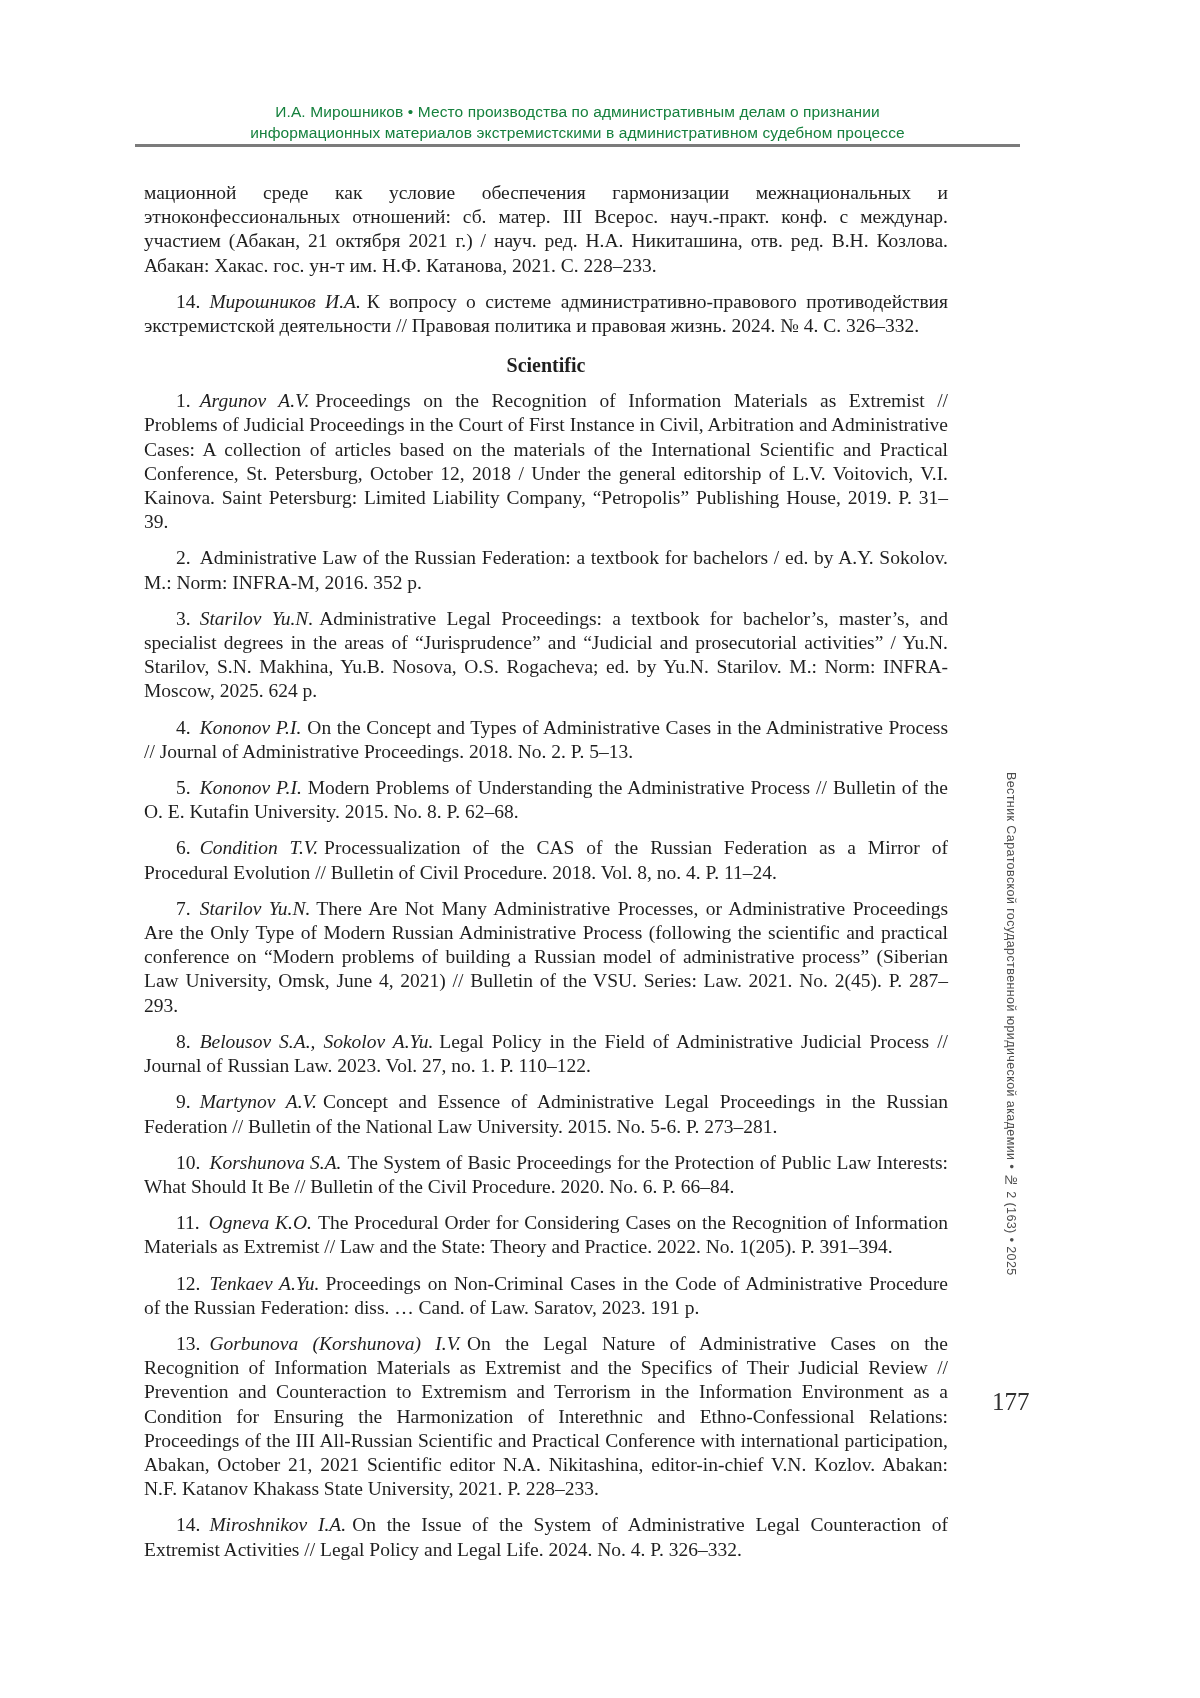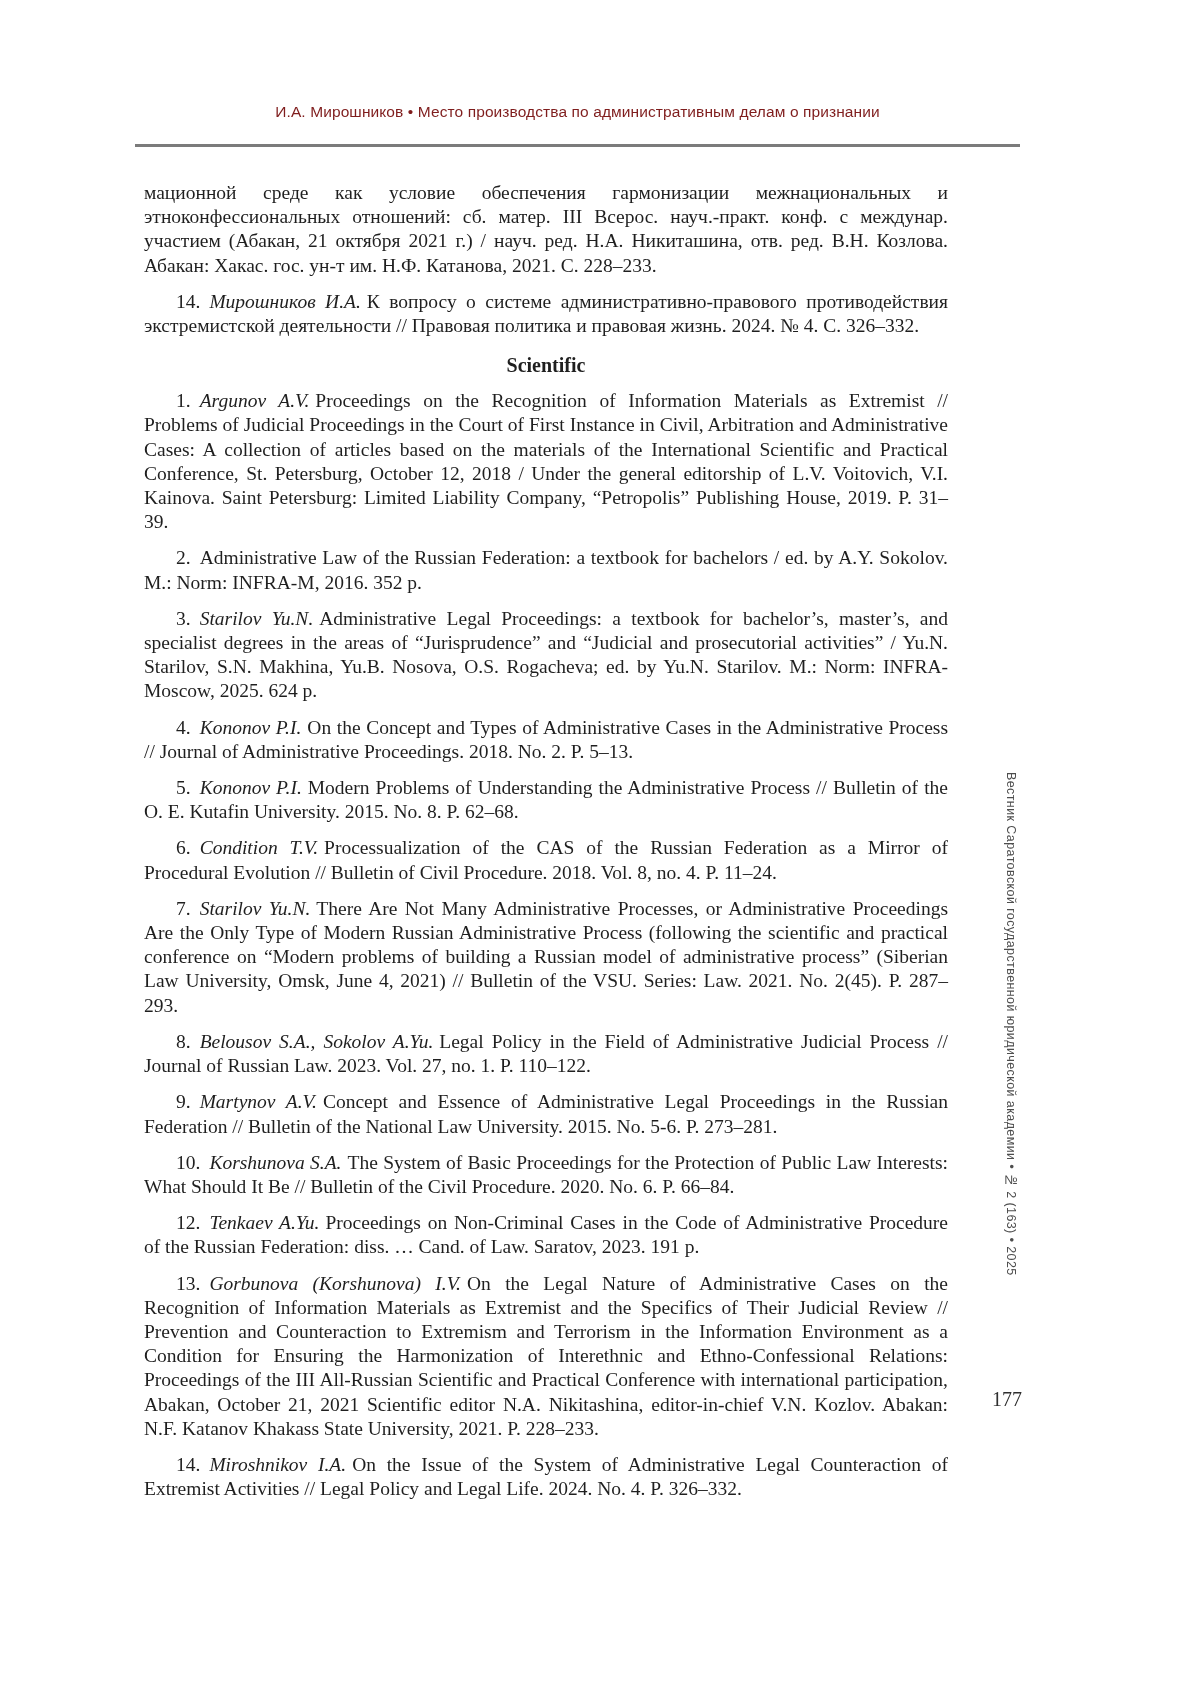--- a/index.html
+++ b/index.html
@@ -9,21 +9,21 @@
     background:#ffffff;
     font-family:"Liberation Serif", serif;
     color:#1f1f1f;
     overflow:hidden;
   }
   .running-head{
     position:absolute;top:101px;left:135px;width:885px;
     text-align:center;
     font-family:"Liberation Sans", sans-serif;
     font-size:15.5px;line-height:21px;
-    color:#7f1d1d;
+    color:#15803d;
     letter-spacing:.1px;
   }
   .head-rule{
     position:absolute;top:144px;left:135px;width:885px;height:3px;
     background:#7b7b7b;
   }
   .body-col{
     position:absolute;top:169px;left:132px;width:828px;
     font-size:19.5px;line-height:24.2px;
     text-align:justify;
@@ -43,30 +43,31 @@
   .side-caption{
     position:absolute;left:1004px;top:772px;height:520px;
     writing-mode:vertical-rl;text-orientation:mixed;
     font-family:"Liberation Sans", sans-serif;
     font-size:12.5px;letter-spacing:.4px;
     color:#4d4d4d;white-space:nowrap;
   }
   .page-number{
     position:absolute;left:992px;top:1388px;
     font-family:"Liberation Serif", serif;
-    font-size:20px;color:#2f2f2f;
+    font-size:25px;color:#2f2f2f;
   }
 </style>
 </head>
 <body>
 
 <div class="page">
 
   <header class="running-head">
     <div>И.А. Мирошников  •  Место производства по административным делам о признании</div>
+    <div>информационных материалов экстремистскими в административном судебном процессе</div>
   </header>
 
   <div class="head-rule"></div>
 
   <main class="body-col">
 
     <p class="para" lang="ru">мационной среде как условие обеспечения гармонизации межнациональных и этноконфессиональных отношений: сб. матер. III Всерос. науч.-практ. конф. с междунар. участием (Абакан, 21 октября 2021 г.) / науч. ред. Н.А. Никиташина, отв. ред. В.Н. Козлова. Абакан: Хакас. гос. ун-т им. Н.Ф. Катанова, 2021. С. 228–233.</p>
 
     <p class="para item" lang="ru"><span class="num">14.</span><span class="author">Мирошников И.А.</span><span>К вопросу о системе административно-правового противодействия экстремистской деятельности // Правовая политика и правовая жизнь. 2024. № 4. С. 326–332.</span></p>
 
@@ -85,20 +86,21 @@
     <p class="para item" lang="en"><span class="num">6.</span><span class="author">Condition T.V.</span><span>Processualization of the CAS of the Russian Federation as a Mirror of Procedural Evolution // Bulletin of Civil Procedure. 2018. Vol. 8, no. 4. P. 11–24.</span></p>
 
     <p class="para item" lang="en"><span class="num">7.</span><span class="author">Starilov Yu.N.</span><span>There Are Not Many Administrative Processes, or Administrative Proceedings Are the Only Type of Modern Russian Administrative Process (following the scientific and practical conference on “Modern problems of building a Russian model of administrative process” (Siberian Law University, Omsk, June 4, 2021) // Bulletin of the VSU. Series: Law. 2021. No. 2(45). P. 287–293.</span></p>
 
     <p class="para item" lang="en"><span class="num">8.</span><span class="author">Belousov S.A., Sokolov A.Yu.</span><span>Legal Policy in the Field of Administrative Judicial Process // Journal of Russian Law. 2023. Vol. 27, no. 1. P. 110–122.</span></p>
 
     <p class="para item" lang="en"><span class="num">9.</span><span class="author">Martynov A.V.</span><span>Concept and Essence of Administrative Legal Proceedings in the Russian Federation // Bulletin of the National Law University. 2015. No. 5-6. P. 273–281.</span></p>
 
     <p class="para item" lang="en"><span class="num">10.</span><span class="author">Korshunova S.A.</span><span>The System of Basic Proceedings for the Protection of Public Law Interests: What Should It Be // Bulletin of the Civil Procedure. 2020. No. 6. P. 66–84.</span></p>
 
+    <p class="para item" lang="en"><span class="num">11.</span><span class="author">Ogneva K.O.</span><span>The Procedural Order for Considering Cases on the Recognition of Information Materials as Extremist // Law and the State: Theory and Practice. 2022. No. 1(205). P. 391–394.</span></p>
 
     <p class="para item" lang="en"><span class="num">12.</span><span class="author">Tenkaev A.Yu.</span><span>Proceedings on Non-Criminal Cases in the Code of Administrative Procedure of the Russian Federation: diss. … Cand. of Law. Saratov, 2023. 191 p.</span></p>
 
     <p class="para item" lang="en"><span class="num">13.</span><span class="author">Gorbunova (Korshunova) I.V.</span><span>On the Legal Nature of Administrative Cases on the Recognition of Information Materials as Extremist and the Specifics of Their Judicial Review // Prevention and Counteraction to Extremism and Terrorism in the Information Environment as a Condition for Ensuring the Harmonization of Interethnic and Ethno-Confessional Relations: Proceedings of the III All-Russian Scientific and Practical Conference with international participation, Abakan, October 21, 2021 Scientific editor N.A. Nikitashina, editor-in-chief V.N. Kozlov. Abakan: N.F. Katanov Khakass State University, 2021. P. 228–233.</span></p>
 
     <p class="para item" lang="en"><span class="num">14.</span><span class="author">Miroshnikov I.A.</span><span>On the Issue of the System of Administrative Legal Counteraction of Extremist Activities // Legal Policy and Legal Life. 2024. No. 4. P. 326–332.</span></p>
 
   </main>
 
   <div class="side-caption">Вестник Саратовской государственной юридической академии • № 2 (163) • 2025</div>

